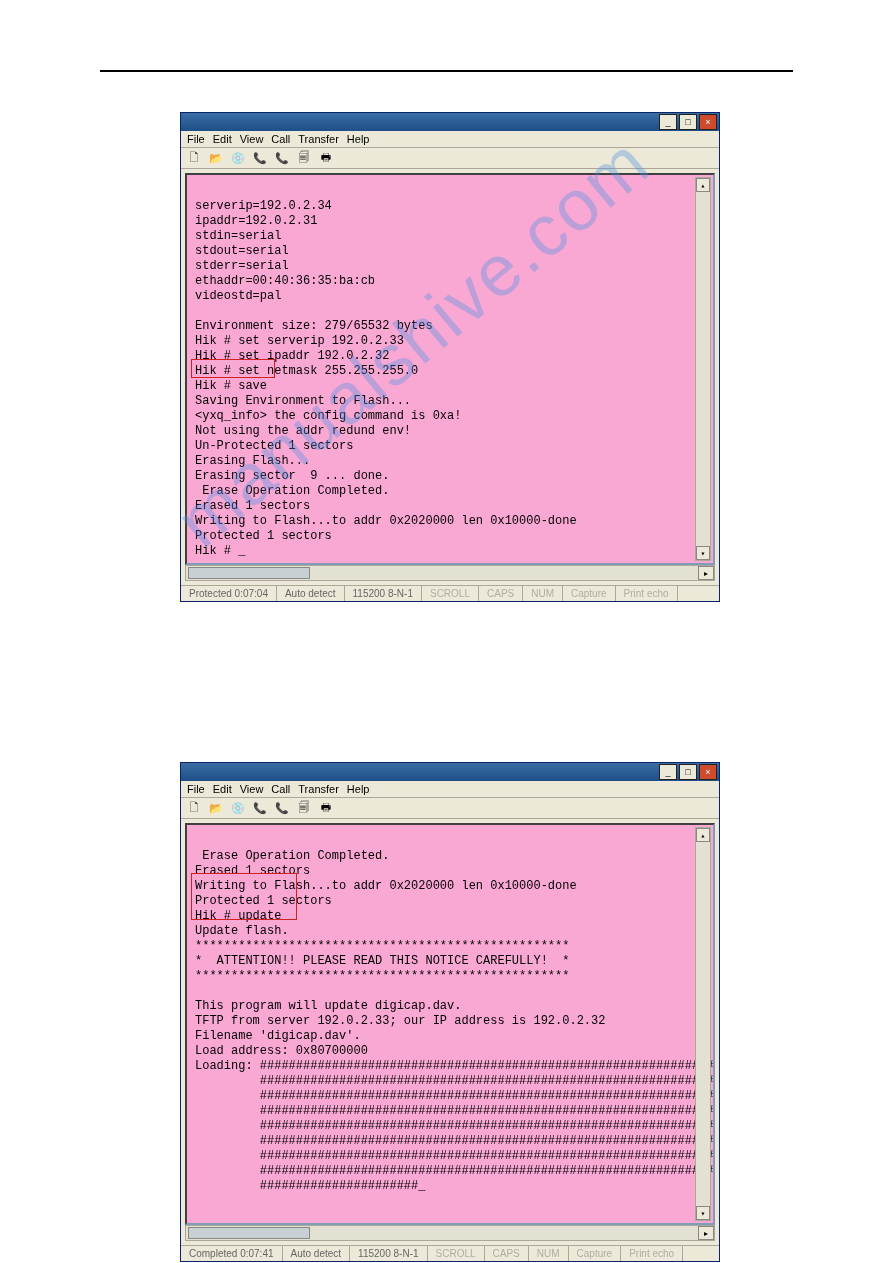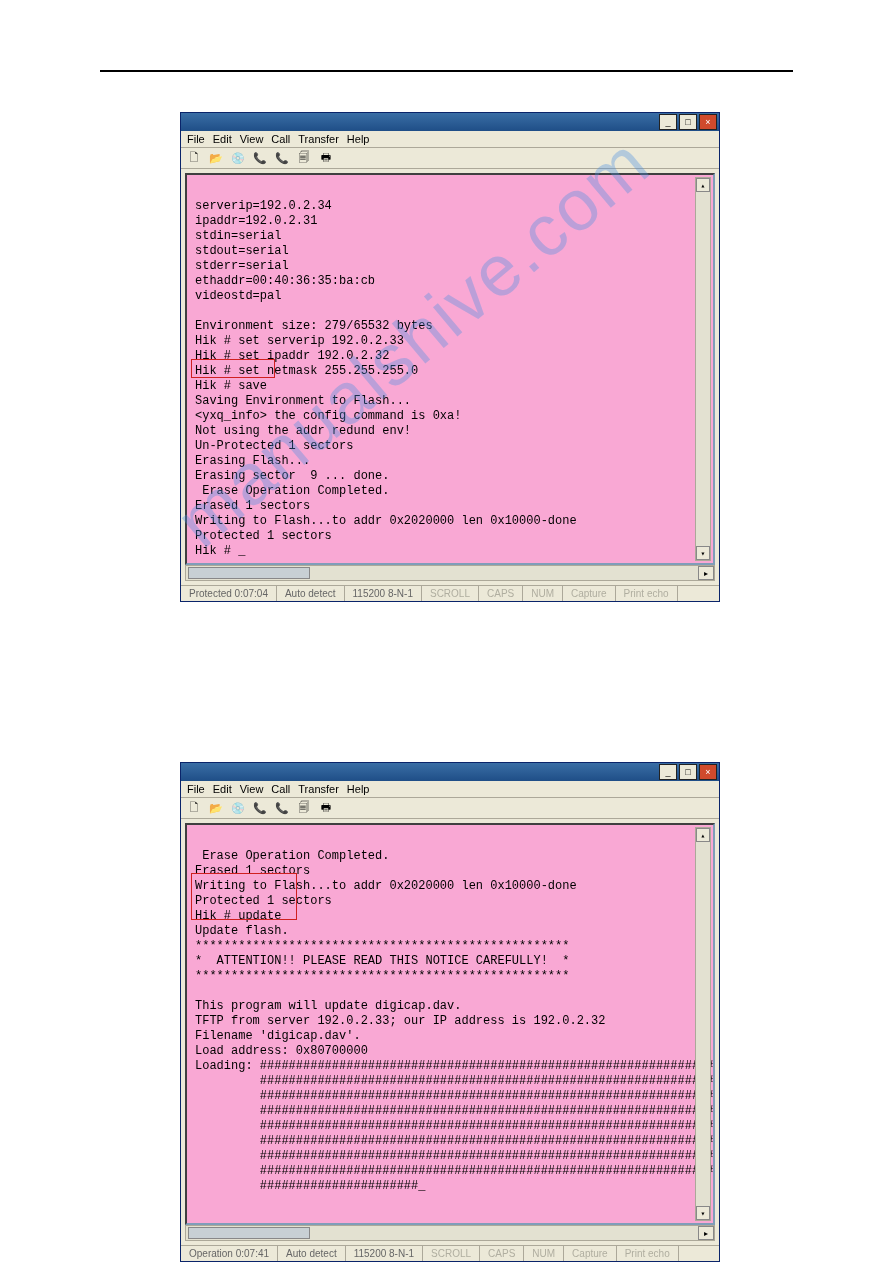--- a/index.html
+++ b/index.html
@@ -177,21 +177,21 @@
             <div class="track"></div>
             <div class="arrow">▾</div>
           </div>
         </div>
         <div class="hscroll">
           <div class="thumb"></div>
           <div class="arrow">▸</div>
         </div>
       </div>
       <div class="status">
-        <div>Operation 0:07:41</div>
+        <div>Completed 0:07:41</div>
         <div>Auto detect</div>
         <div>115200 8-N-1</div>
         <div class="dim">SCROLL</div>
         <div class="dim">CAPS</div>
         <div class="dim">NUM</div>
         <div class="dim">Capture</div>
         <div class="dim">Print echo</div>
       </div>
     </div>
   </div>

